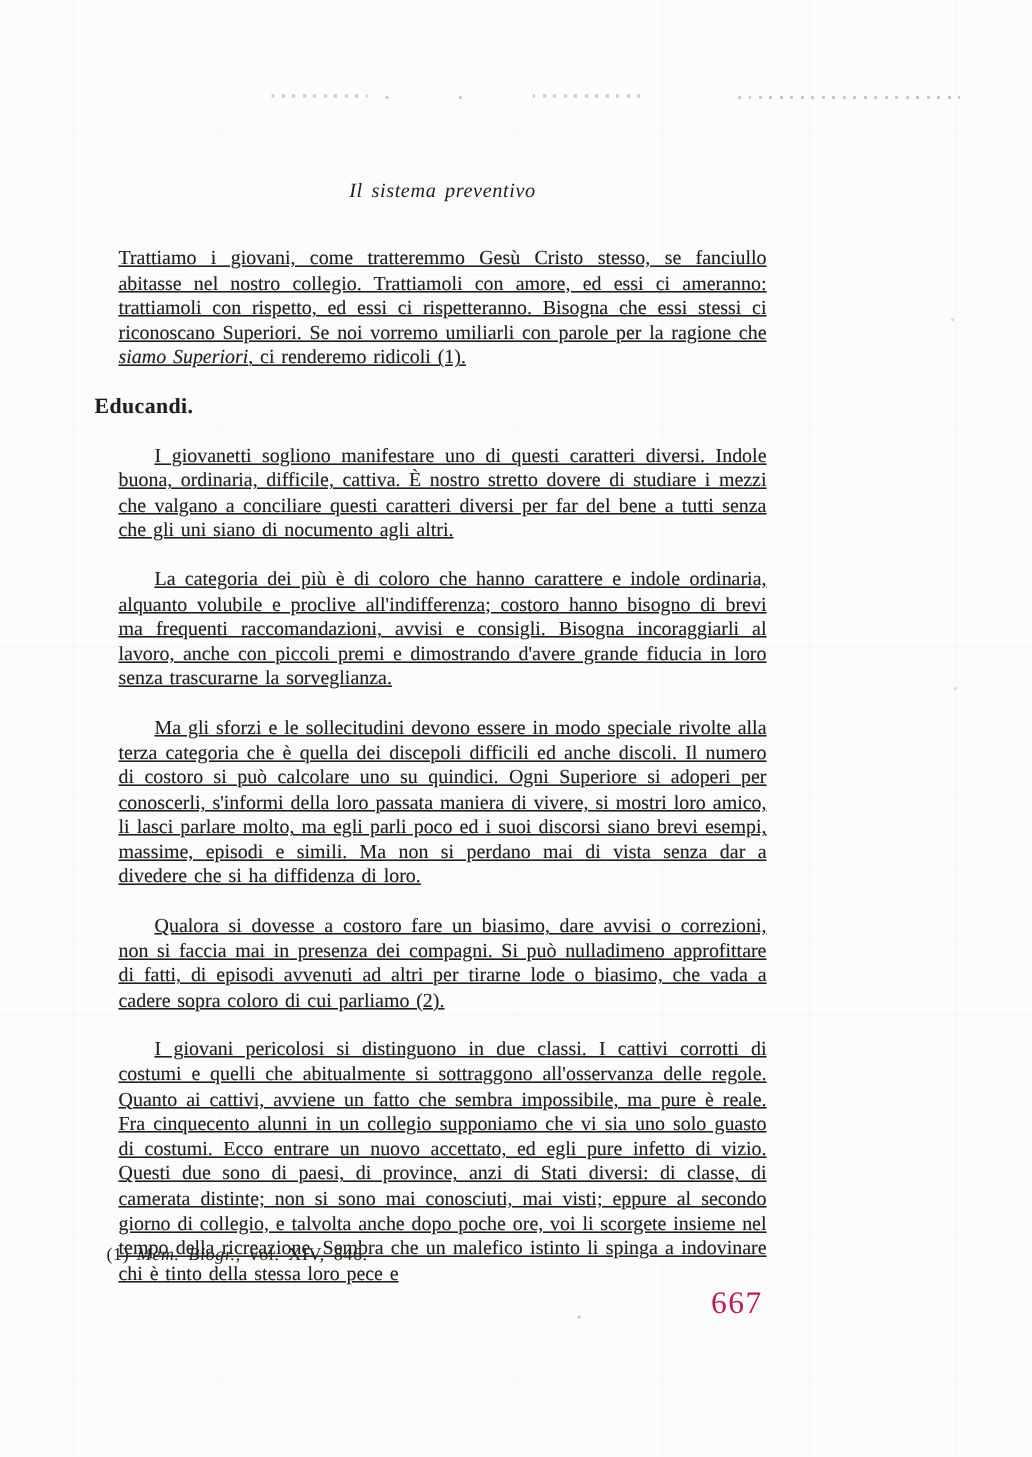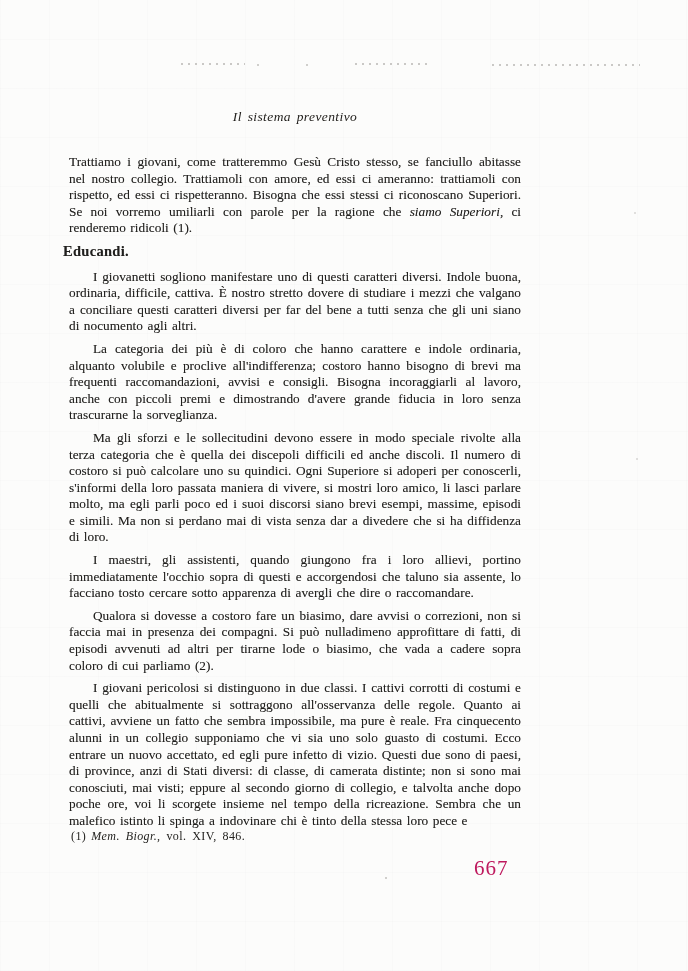--- a/index.html
+++ b/index.html
@@ -31,41 +31,41 @@
     background: #b3b1ae; border-radius: 50%; opacity: 0.8;
   }
   .dot.d1 { left: 257px; top: 64px; }
   .dot.d2 { left: 306px; top: 64px; }
   .dot.d3 { left: 385px; top: 877px; }
   .dot.d4 { left: 634px; top: 212px; opacity: 0.5; }
   .dot.d5 { left: 636px; top: 458px; opacity: 0.5; }
 
   .running-header {
     position: absolute;
-    left: 63px; top: 109px; width: 464px;
+    left: 63px; top: 119px; width: 464px;
     text-align: center;
     font-style: italic;
     font-size: 13.5px;
     letter-spacing: 0.4px;
     word-spacing: 2px;
     color: #23211e;
   }
 
   .text-block {
     position: absolute;
     left: 63px; top: 148px; width: 464px;
     font-size: 13.3px;
     line-height: 16.6px;
     text-align: justify;
     word-spacing: 1.2px;
     hyphens: auto;
     color: #201f1d;
     text-shadow: 0 0 0.5px rgba(32,31,29,0.35);
   }
-  .body-par { margin: 6px; text-indent: 24px; }
+  .body-par { margin: 16px; text-indent: 24px; text-decoration: underline; }
   .body-par.continuation { text-indent: 0; }
 
   .section-heading {
     font-size: 14.5px;
     font-weight: bold;
     letter-spacing: 0.3px;
     margin: 6px 0 9px 0;
   }
 
   .footnotes {
@@ -107,21 +107,20 @@
 
   <main class="text-block">
 
     <p class="body-par continuation"><span>Trattiamo i giovani, come tratteremmo Gesù Cristo stesso, se fanciullo abitasse nel nostro collegio. Trattiamoli con amore, ed essi ci ameranno: trattiamoli con rispetto, ed essi ci rispetteranno. Bisogna che essi stessi ci riconoscano Superiori. Se noi vorremo umiliarli con parole per la ragione che </span><em>siamo Superiori</em><span>, ci renderemo ridicoli (1).</span></p>
 
     <h2 class="section-heading">Educandi.</h2>
 
     <p class="body-par">I giovanetti sogliono manifestare uno di questi caratteri diversi. Indole buona, ordinaria, difficile, cattiva. È nostro stretto dovere di studiare i mezzi che valgano a conciliare questi caratteri diversi per far del bene a tutti senza che gli uni siano di nocumento agli altri.</p>
     <p class="body-par">La categoria dei più è di coloro che hanno carattere e indole ordinaria, alquanto volubile e proclive all'indifferenza; costoro hanno bisogno di brevi ma frequenti raccomandazioni, avvisi e consigli. Bisogna incoraggiarli al lavoro, anche con piccoli premi e dimostrando d'avere grande fiducia in loro senza trascurarne la sorveglianza.</p>
     <p class="body-par">Ma gli sforzi e le sollecitudini devono essere in modo speciale rivolte alla terza categoria che è quella dei discepoli difficili ed anche discoli. Il numero di costoro si può calcolare uno su quindici. Ogni Superiore si adoperi per conoscerli, s'informi della loro passata maniera di vivere, si mostri loro amico, li lasci parlare molto, ma egli parli poco ed i suoi discorsi siano brevi esempi, massime, episodi e simili. Ma non si perdano mai di vista senza dar a divedere che si ha diffidenza di loro.</p>
-    <p class="body-par">I maestri, gli assistenti, quando giungono fra i loro allievi, portino immediatamente l'occhio sopra di questi e accorgendosi che taluno sia assente, lo facciano tosto cercare sotto apparenza di avergli che dire o raccomandare.</p>
     <p class="body-par">Qualora si dovesse a costoro fare un biasimo, dare avvisi o correzioni, non si faccia mai in presenza dei compagni. Si può nulladimeno approfittare di fatti, di episodi avvenuti ad altri per tirarne lode o biasimo, che vada a cadere sopra coloro di cui parliamo (2).</p>
     <p class="body-par">I giovani pericolosi si distinguono in due classi. I cattivi corrotti di costumi e quelli che abitualmente si sottraggono all'osservanza delle regole. Quanto ai cattivi, avviene un fatto che sembra impossibile, ma pure è reale. Fra cinquecento alunni in un collegio supponiamo che vi sia uno solo guasto di costumi. Ecco entrare un nuovo accettato, ed egli pure infetto di vizio. Questi due sono di paesi, di province, anzi di Stati diversi: di classe, di camerata distinte; non si sono mai conosciuti, mai visti; eppure al secondo giorno di collegio, e talvolta anche dopo poche ore, voi li scorgete insieme nel tempo della ricreazione. Sembra che un malefico istinto li spinga a indovinare chi è tinto della stessa loro pece e</p>
 
   </main>
 
   <div class="footnotes">
     <p class="footnote"><span class="fn-marker">(1)</span><em>Mem. Biogr.,</em><span> vol. XIV, 846.</span></p>
   </div>
 
   <div class="page-number">667</div>

